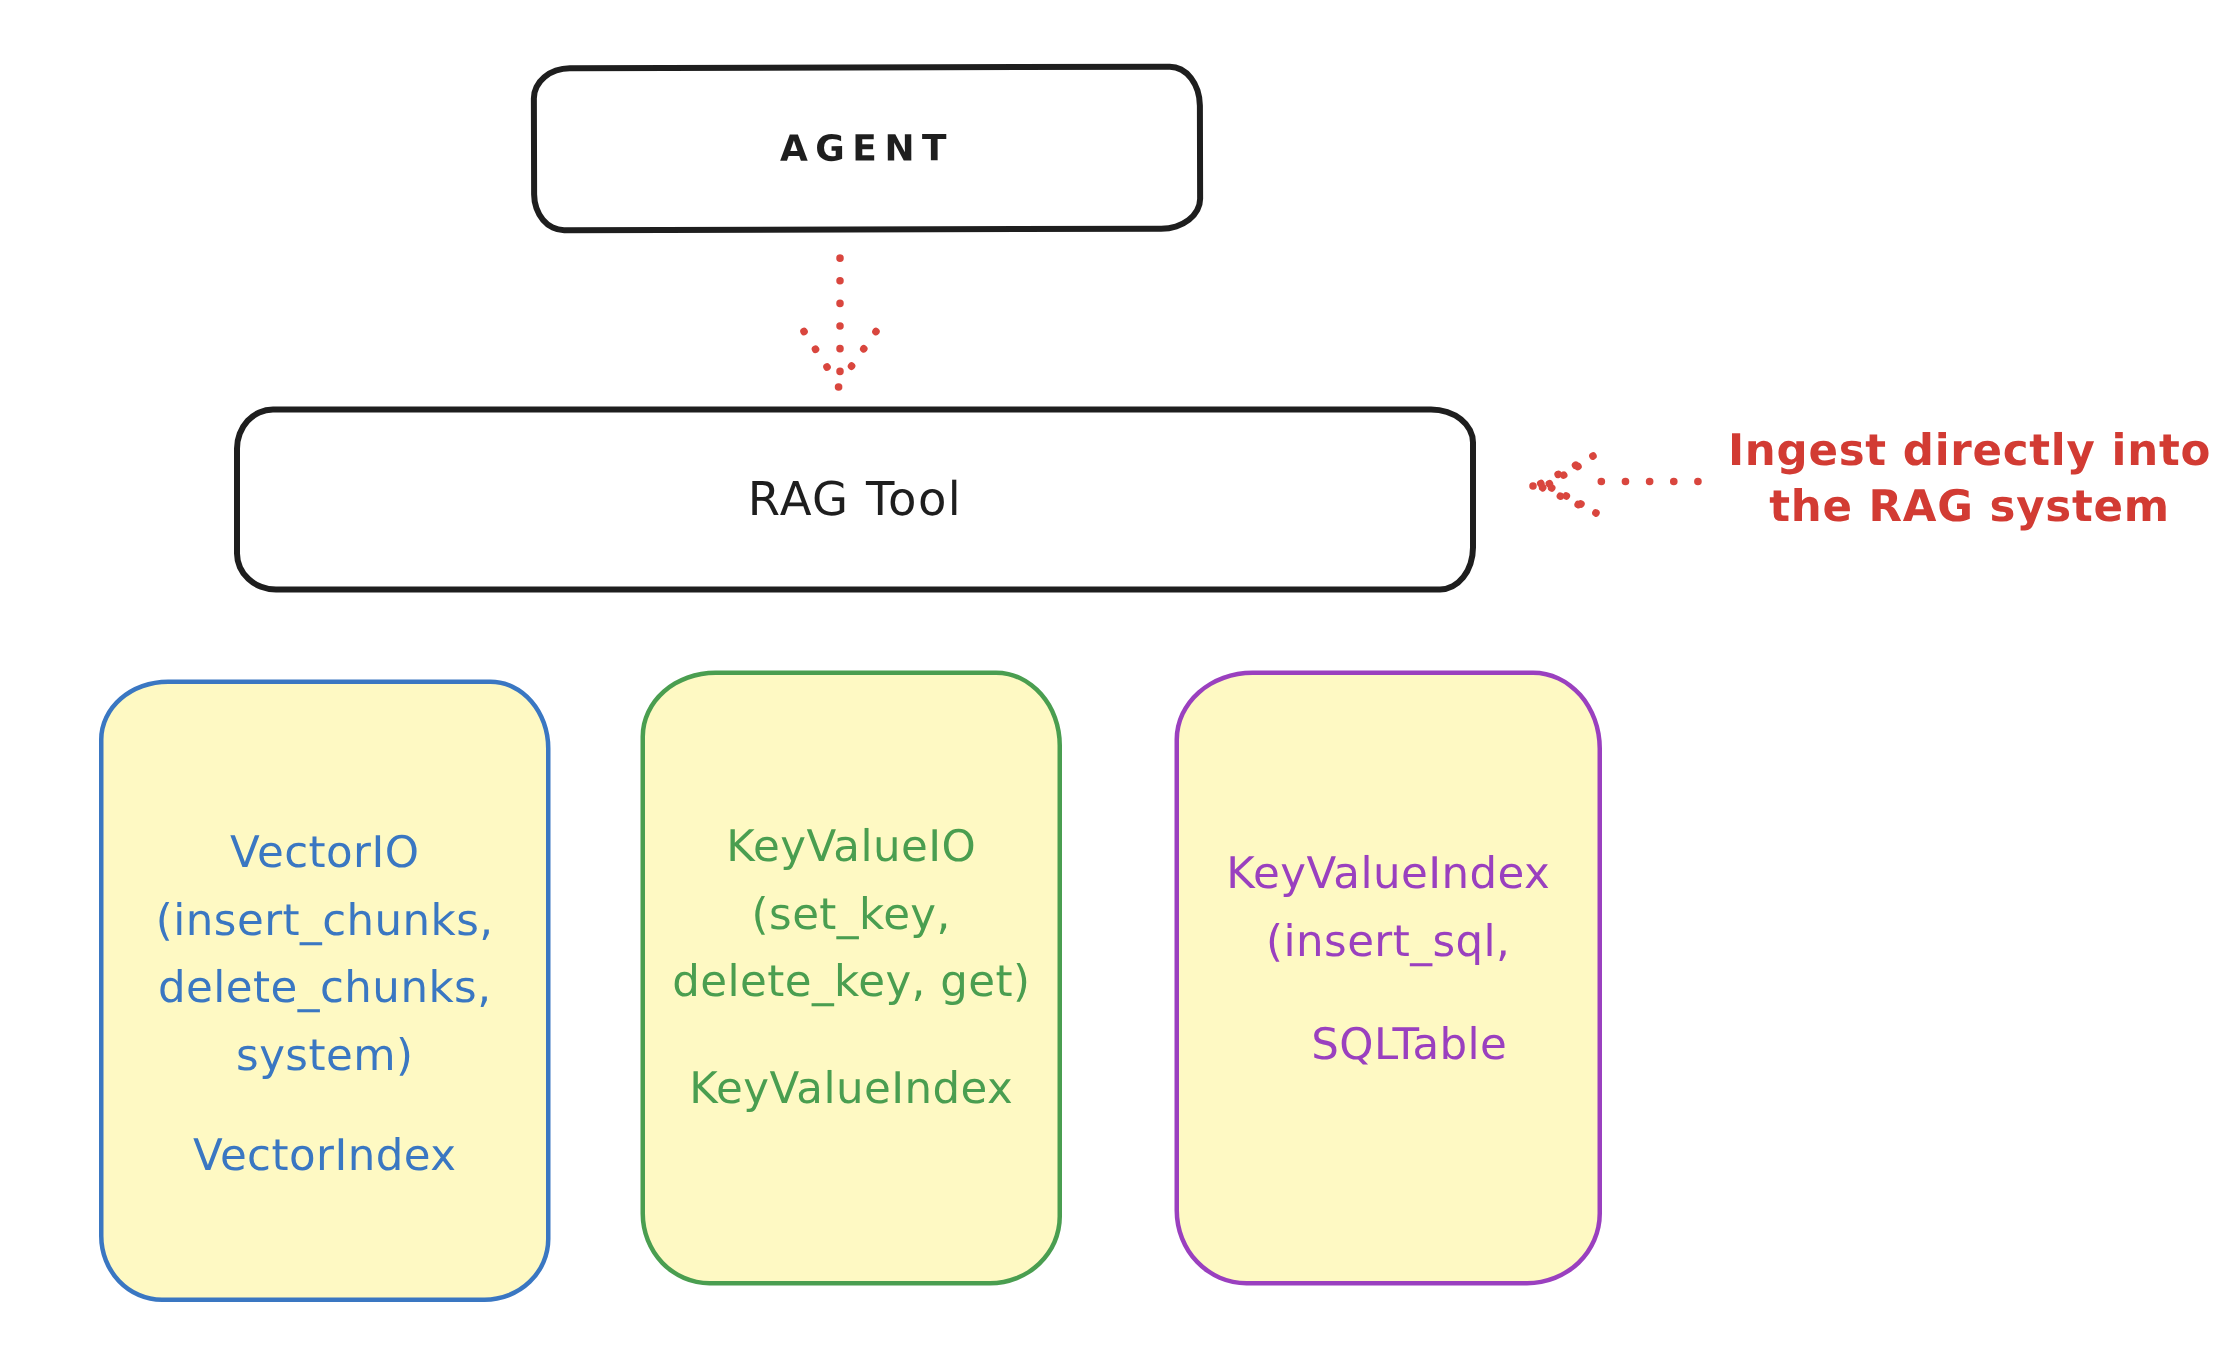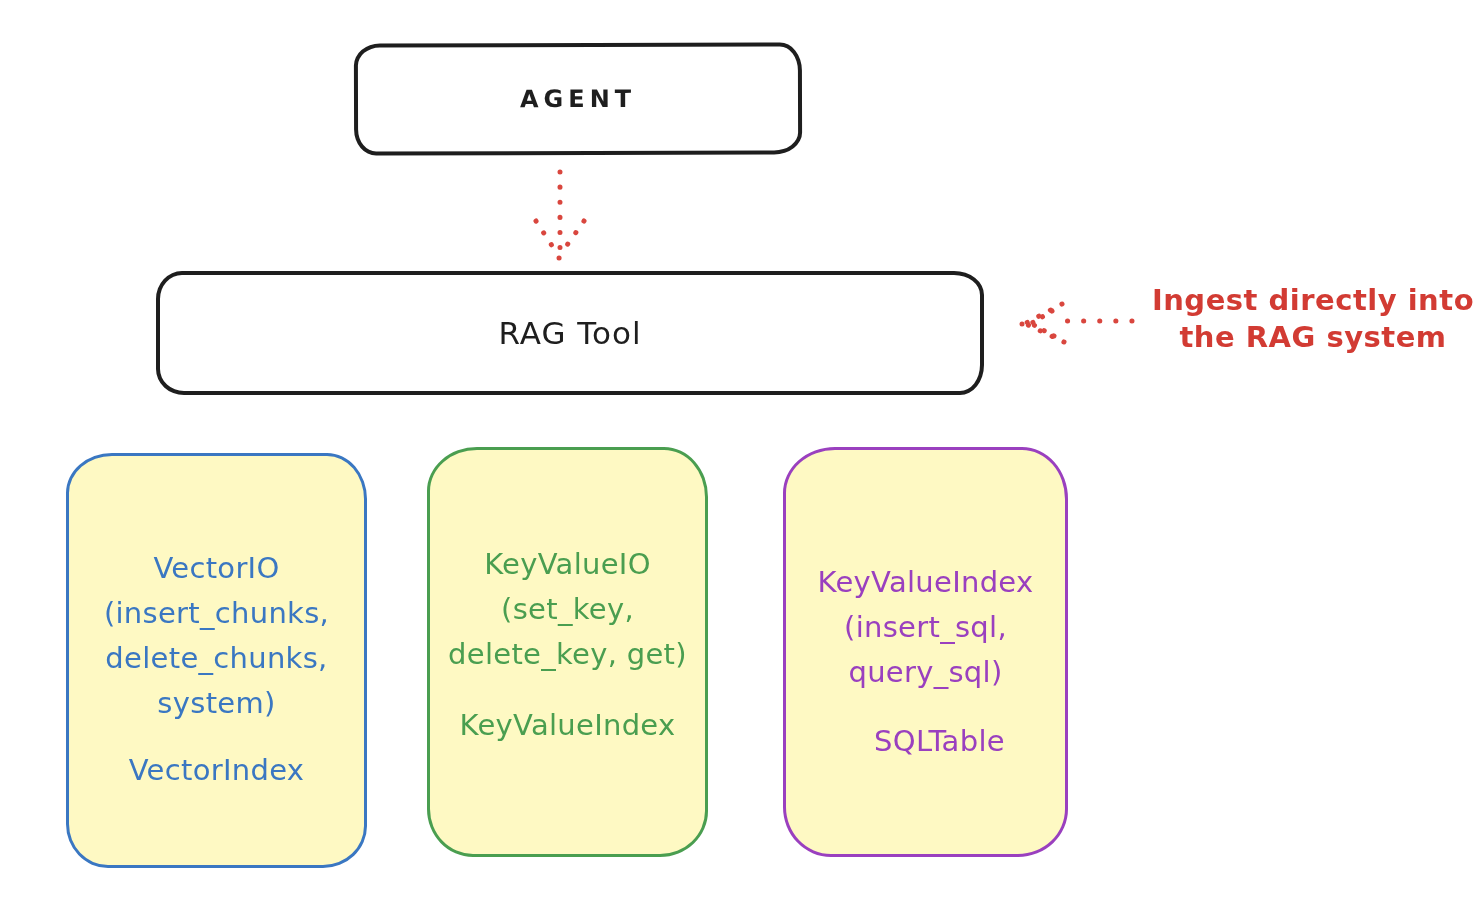--- a/index.html
+++ b/index.html
@@ -159,18 +159,17 @@
       <div class="line">(set_key,</div>
       <div class="line">delete_key, get)</div>
     </div>
     <div class="card-footer line">KeyValueIndex</div>
   </div>
 
   <div class="card card-purple">
     <div class="card-body">
       <div class="line">KeyValueIndex</div>
       <div class="line">(insert_sql,</div>
-      <div class="line">query_sql)</div>
     </div>
     <div class="card-footer line">SQLTable</div>
   </div>
 
 </div>
 
 </body></html>

